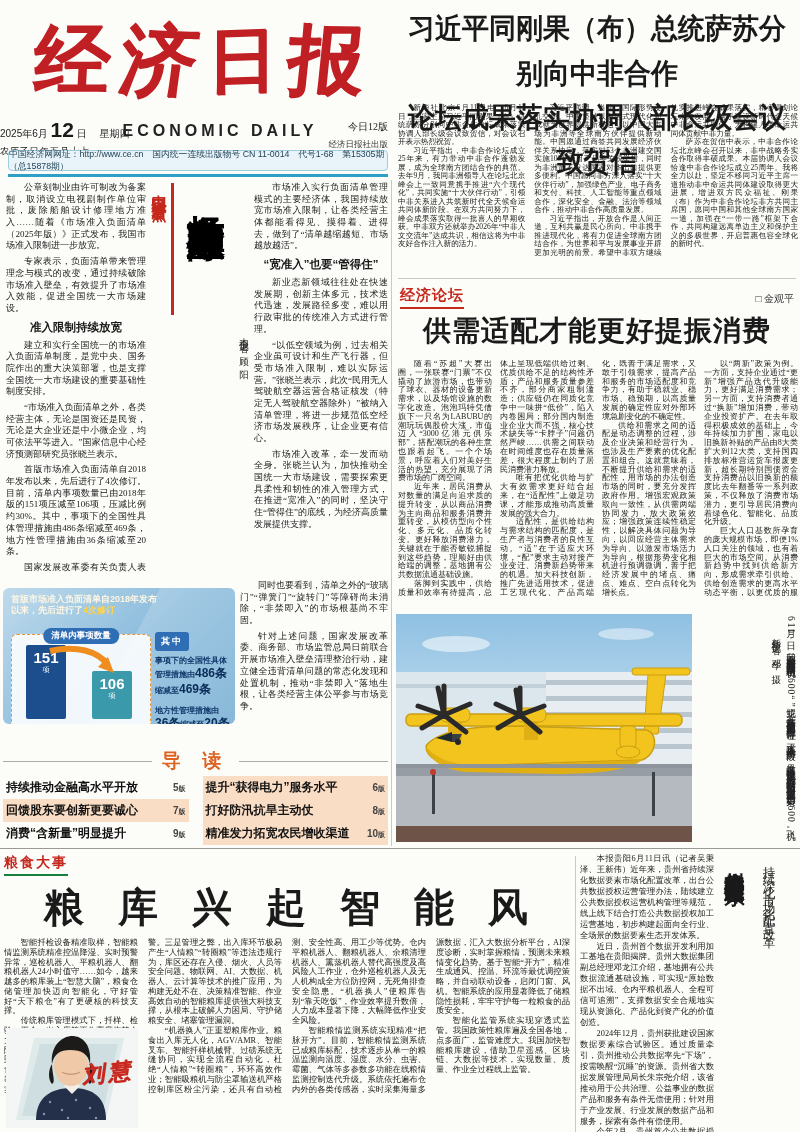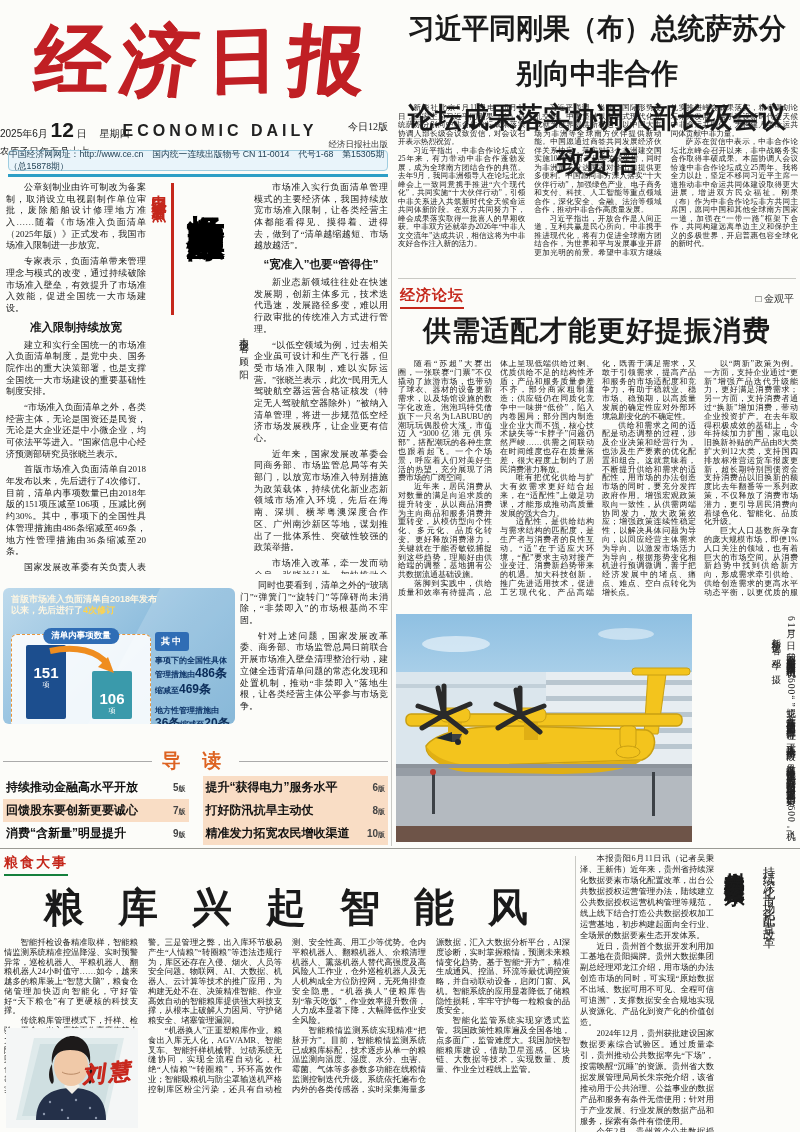--- a/index.html
+++ b/index.html
@@ -43,21 +43,21 @@
   .mk-col3 { left:254px; top:182px; width:134px; height:392px; font-size:9px; line-height:1.3; overflow:hidden; }
   .mk-lower { left:240px; top:580px; width:148px; height:166px; font-size:9px; line-height:1.3; overflow:hidden; }
   
   .ig { left:3px; top:588px; width:232px; height:136px; border-radius:6px; overflow:hidden; background:linear-gradient(135deg,#bedaec 0%,#8abbdc 55%,#6ea9d0 100%); font-family:"Liberation Sans", sans-serif; }
   .ig:before { content:""; position:absolute; left:120px; top:-30px; width:160px; height:240px; background:rgba(255,255,255,.18); transform:rotate(28deg); }
   .ig-note { position:absolute; left:8px; top:6px; width:150px; font-size:9px; font-weight:bold; color:#fdf6e3; line-height:1.25; }
   .ig-note b { color:#ffd34d; }
   .ig-panel { position:absolute; left:8px; top:46px; width:140px; height:104px; background:rgba(255,255,255,.88); border:1px dashed #e8953a; border-radius:6px; }
   .ig-panel-title { position:absolute; left:50%; top:-7px; transform:translateX(-50%); background:#2f6db5; color:#fff; font-size:8.5px; font-weight:bold; padding:2px 8px; border-radius:8px; white-space:nowrap; }
   .ig-bar { position:absolute; bottom:18px; width:40px; border-radius:2px; color:#fff; text-align:center; }
-  .ig-bar .v { font-size:15px; font-weight:bold; line-height:1; padding-top:20px; }
+  .ig-bar .v { font-size:15px; font-weight:bold; line-height:1; padding-top:5px; }
   .ig-bar .u { font-size:7px; }
   .ig-bar-label { position:absolute; bottom:4px; width:56px; text-align:center; font-size:7.5px; color:#333; }
   .ig-among { position:absolute; left:152px; top:44px; background:#2f6db5; color:#fff; font-size:9px; font-weight:bold; padding:3px 6px; border-radius:3px; letter-spacing:2px; }
   .ig-bullet { position:absolute; left:152px; width:76px; font-size:8px; font-weight:bold; color:#11386b; line-height:1.3; }
   .ig-bullet b { font-size:12px; color:#0a2c59; }
   
   .daodu { left:3px; top:750px; width:385px; height:95px; font-family:"Liberation Sans", sans-serif; }
   .daodu-head { display:flex; align-items:center; gap:10px; height:22px; }
   .daodu-head .line { flex:1; height:1px; background:#aaa; }
   .daodu-title { font-size:19px; font-weight:bold; color:#dd6322; letter-spacing:8px; }
@@ -149,21 +149,20 @@
   </div>
   <div class="abs mk-kicker">中国经济新看点</div>
   <div class="abs mk-vheadline">市场准入壁垒加速破除</div>
   <div class="abs mk-byline">本报记者　顾　阳</div>
   <div class="abs mk-col3">
     <p class="para">市场准入实行负面清单管理模式的主要经济体，我国持续放宽市场准入限制，让各类经营主体都能看得见、摸得着、进得去，做到了“清单越缩越短、市场越放越活”。</p>
     <div class="mk-subhead">“宽准入”也要“管得住”</div>
     <div>
         <p class="para">新业态新领域往往处在快速发展期，创新主体多元，技术迭代迅速，发展路径多变，难以用行政审批的传统准入方式进行管理。</p>
         <p class="para">“以低空领域为例，过去相关企业虽可设计和生产飞行器，但受市场准入限制，难以实际运营。”张晓兰表示，此次“民用无人驾驶航空器运营合格证核发（特定无人驾驶航空器除外）”被纳入清单管理，将进一步规范低空经济市场发展秩序，让企业更有信心。</p>
-        <p class="para">近年来，国家发展改革委会同商务部、市场监管总局等有关部门，以放宽市场准入特别措施为政策载体，持续优化新业态新领域市场准入环境，先后在海南、深圳、横琴粤澳深度合作区、广州南沙新区等地，谋划推出了一批体系性、突破性较强的政策举措。</p>
         <p class="para">市场准入改革，牵一发而动全身。张晓兰认为，加快推动全国统一大市场建设，需要探索更具柔性和韧性的准入管理方式，在推进“宽准入”的同时，坚决守住“管得住”的底线，为经济高质量发展提供支撑。</p>
       </div>
 
   </div>
   <div class="abs mk-lower">
       <p class="para">同时也要看到，清单之外的“玻璃门”“弹簧门”“旋转门”等障碍尚未消除，“非禁即入”的市场根基尚不牢固。</p>
       <p class="para">针对上述问题，国家发展改革委、商务部、市场监管总局日前联合开展市场准入壁垒清理整治行动，建立健全违背清单问题的常态化发现和处置机制，推动“非禁即入”落地生根，让各类经营主体公平参与市场竞争。</p>
     </div>
 
   <div class="abs ig">
@@ -333,20 +332,20 @@
       <path d="M46 36 C44 16 58 8 66 8 C76 8 86 16 84 36 C82 26 76 22 64 22 C54 22 48 26 46 36 Z" fill="#1d1a1a"></path>
       <path d="M46 36 C46 46 50 54 46 56 C42 52 42 42 46 36 Z" fill="#1d1a1a"></path>
       <path d="M84 36 C84 46 80 54 84 56 C88 52 88 42 84 36 Z" fill="#1d1a1a"></path>
       <path d="M56 44 C60 47 70 47 74 44" stroke="#b98a66" stroke-width="1" fill="none"></path>
     </svg>
     <div class="sig">刘慧</div>
   </div>
 
   <div class="abs gz-body">
       <p class="para">本报贵阳6月11日讯（记者吴秉泽、王新伟）近年来，贵州省持续深化数据要素市场化配置改革，出台公共数据授权运营管理办法，陆续建立公共数据授权运营机构管理等规范，线上线下结合打造公共数据授权加工运营基地，初步构建起面向全行业、全场景的数据要素生态开发体系。</p>
-      <p class="para">近日，贵州首个数据开发利用加工基地在贵阳揭牌。贵州大数据集团副总经理邓龙江介绍，用市场的办法创造市场的同时，可实现“原始数据不出域、数据可用不可见、全程可信可追溯”，支撑数据安全合规地实现从资源化、产品化到资产化的价值创造。</p>
+      <p class="para">近日，贵州首个数据开发利用加工基地在贵阳揭牌。贵州大数据集团副总经理邓龙江介绍，基地拥有公共数据流通基础设施，可实现“原始数据不出域、仓内平粮机器人、全程可信可追溯”，支撑数据安全合规地实现从资源化、产品化到资产化的价值创造。</p>
       <p class="para">2024年12月，贵州获批建设国家数据要素综合试验区。通过质量牵引，贵州推动公共数据率先“下场”，按需唤醒“沉睡”的资源。贵州省大数据发展管理局局长朱宗尧介绍，该省推动用于公共治理、公益事业的数据产品和服务有条件无偿使用；针对用于产业发展、行业发展的数据产品和服务，探索有条件有偿使用。</p>
       <p class="para">今年2月，贵州首个公共数据授权运营专区上线，首批14个公共数据授权运营场景落地，贵州将持续深化数据要素市场化配置改革，探索更多可复制、可推广的经验做法。</p>
     </div>
   <div class="abs gz-vheadline">贵州构建数据要素生态开发体系</div>
   <div class="abs gz-kicker">持续深化市场化配置改革</div>
 
 </div>
 
 </body></html>

